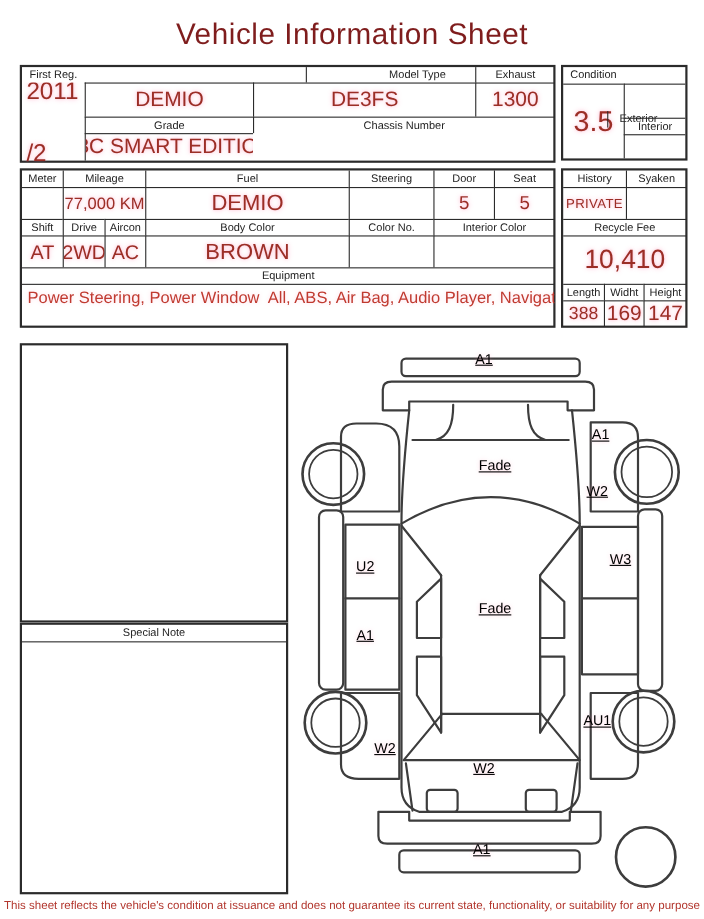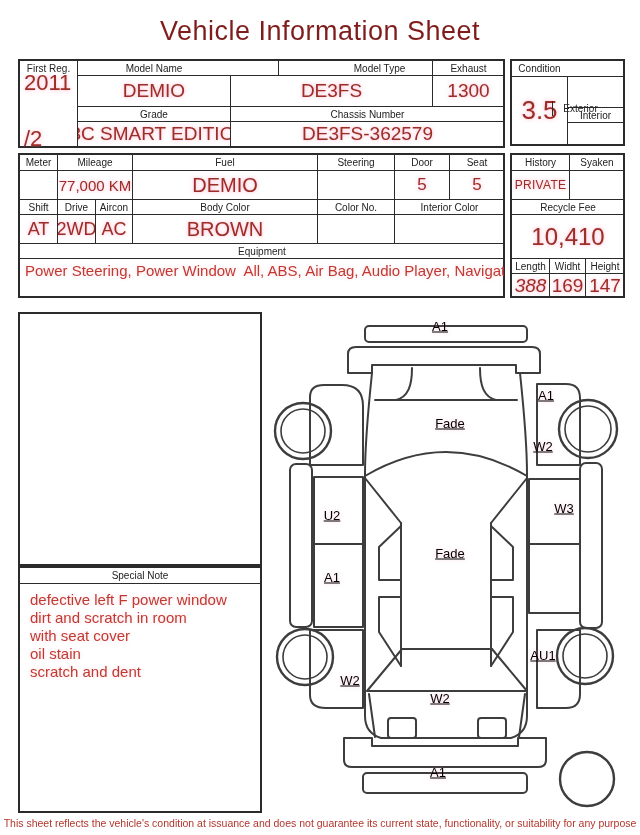--- a/index.html
+++ b/index.html
@@ -32,30 +32,28 @@
 <div id="sheet">
 
   <div id="title" class="abs">Vehicle Information Sheet</div>
 
   <div class="tbl" style="left:18px;top:59px;width:487px;height:89px;">
     <div class="cell hdr" style="left:0;top:0;width:57px;height:14px;">First Reg.</div>
     <div class="cell rbig" style="left:0;top:14px;width:57px;height:72px;flex-direction:column;align-items:flex-start;justify-content:center;padding-left:4px;font-size:22px;line-height:24px;gap:32px;">
       <span>2011</span>
       <span>/2</span>
     </div>
-    <div class="cell hdr bl" style="left:57px;top:0;width:153px;height:14px;">Model Name</div>
     <div class="cell hdr bl" style="left:210px;top:0;width:202px;height:14px;margin-left:48px;">Model Type</div>
     <div class="cell hdr bl" style="left:412px;top:0;width:72px;height:14px;">Exhaust</div>
     <div class="cell rbig bl bt" style="left:57px;top:14px;width:153px;height:31px;font-size:19px;">DEMIO</div>
     <div class="cell rbig bl bt" style="left:210px;top:14px;width:202px;height:31px;font-size:19px;">DE3FS</div>
     <div class="cell rbig bl bt" style="left:412px;top:14px;width:72px;height:31px;font-size:19px;">1300</div>
     <div class="cell hdr bl bt" style="left:57px;top:45px;width:153px;height:15px;">Grade</div>
     <div class="cell hdr bl bt" style="left:210px;top:45px;width:274px;height:15px;">Chassis Number</div>
     <div class="cell rbig bl bt" style="left:57px;top:60px;width:153px;height:25px;font-size:19px;">13C SMART EDITION</div>
-    <div class="cell rbig bl bt" style="left:210px;top:60px;width:274px;height:25px;font-size:19px;">DE3FS-362579</div>
   </div>
 
   <div class="tbl" style="left:510px;top:59px;width:115px;height:87px;">
     <div class="cell hdr" style="left:0;top:0;width:55px;height:15px;">Condition</div>
     <div class="cell rbig bt" style="left:0;top:15px;width:55px;height:68px;font-size:26px;">3.5</div>
     <div class="cell hdr bl" style="left:40px;top:0;width:56px;height:15px;margin-top:40px;">Exterior</div>
     <div class="cell rbig bl bt" style="left:55px;top:15px;width:56px;height:31px;font-size:14px;"></div>
     <div class="cell hdr bl bt" style="left:55px;top:46px;width:56px;height:15px;">Interior</div>
     <div class="cell rbig bl bt" style="left:55px;top:61px;width:56px;height:22px;font-size:14px;"></div>
   </div>
@@ -92,38 +90,31 @@
   <div class="tbl" style="left:510px;top:153px;width:115px;height:145px;">
     <div class="cell hdr" style="left:0;top:0;width:57px;height:15px;">History</div>
     <div class="cell hdr bl" style="left:57px;top:0;width:55px;height:15px;">Syaken</div>
     <div class="cell rbig bt" style="left:0;top:15px;width:57px;height:29px;font-size:12px;letter-spacing:.3px;">PRIVATE</div>
     <div class="cell rbig bl bt" style="left:57px;top:15px;width:55px;height:29px;font-size:12px;"></div>
     <div class="cell hdr bt" style="left:0;top:44px;width:112px;height:15px;">Recycle Fee</div>
     <div class="cell rbig bt" style="left:0;top:59px;width:112px;height:44px;font-size:24px;">10,410</div>
     <div class="cell hdr bt" style="left:0;top:103px;width:37px;height:15px;">Length</div>
     <div class="cell hdr bl bt" style="left:37px;top:103px;width:36px;height:15px;">Widht</div>
     <div class="cell hdr bl bt" style="left:73px;top:103px;width:39px;height:15px;">Height</div>
-    <div class="cell rbig bt" style="left:0;top:118px;width:37px;height:24px;font-size:19px;font-style:italic;">388</div>
+    <div class="cell rbig bt" style="left:0;top:118px;width:37px;height:24px;font-size:16px;">388</div>
     <div class="cell rbig bl bt" style="left:37px;top:118px;width:36px;height:24px;font-size:19px;">169</div>
     <div class="cell rbig bl bt" style="left:73px;top:118px;width:39px;height:24px;font-size:19px;">147</div>
   </div>
 
   <div class="box" style="left:18px;top:312px;width:244px;height:254px;">
     <div style="padding:6px 8px;font-size:14px;" class="rtxt"></div>
   </div>
 
   <div class="box" style="left:18px;top:566px;width:244px;height:247px;">
     <div class="boxhdr">Special Note</div>
-    <div id="special-body" class="rtxt">
-      <div>defective left F power window</div>
-      <div>dirt and scratch in room</div>
-      <div>with seat cover</div>
-      <div>oil stain</div>
-      <div>scratch and dent</div>
-    </div>
   </div>
 
   <div class="abs" style="left:268px;top:316px;width:372px;height:498px;">
     <svg width="372" height="498" viewBox="0 0 372 498">
       <g fill="none" stroke="#3d3d3d" stroke-width="2" stroke-linejoin="round" stroke-linecap="round">
 
         <g>
           <rect x="97" y="10" width="162" height="16" rx="4"></rect>
           <path d="M80,57 L80,38 Q80,31 88,31 L264,31 Q272,31 272,38 L272,57 L248,57 L248,49 L104,49 L104,57 Z"></path>
         </g>

